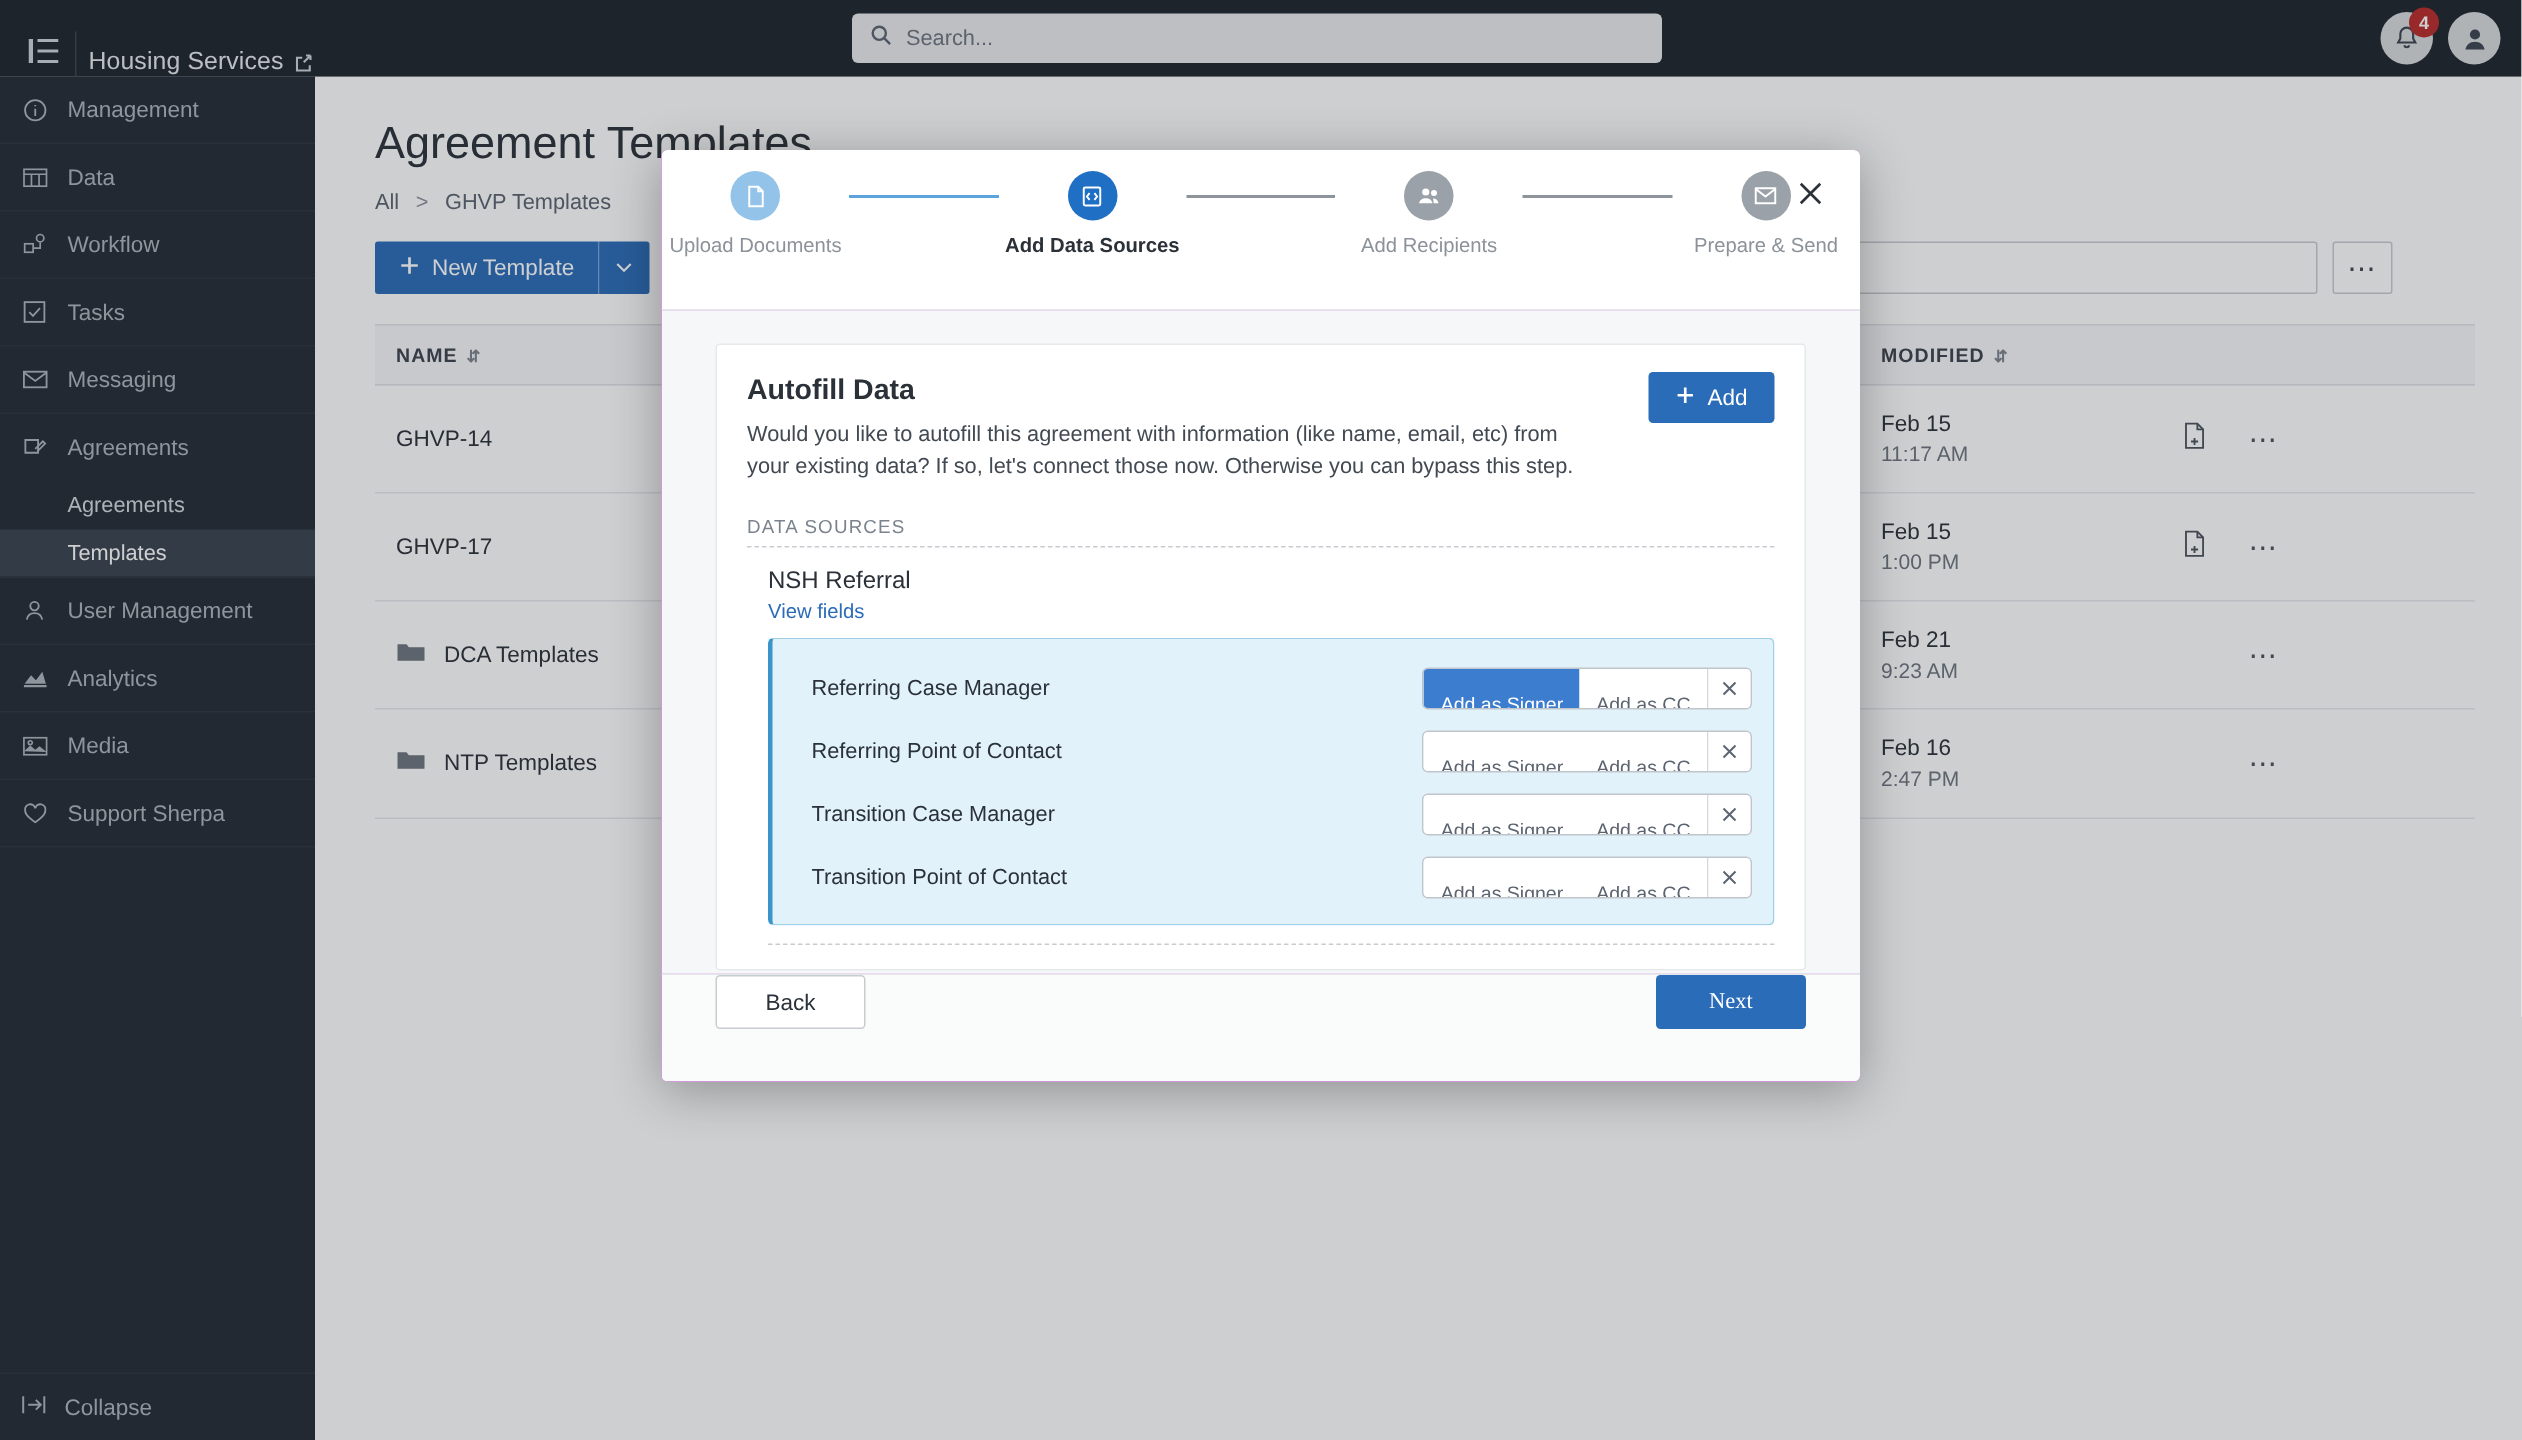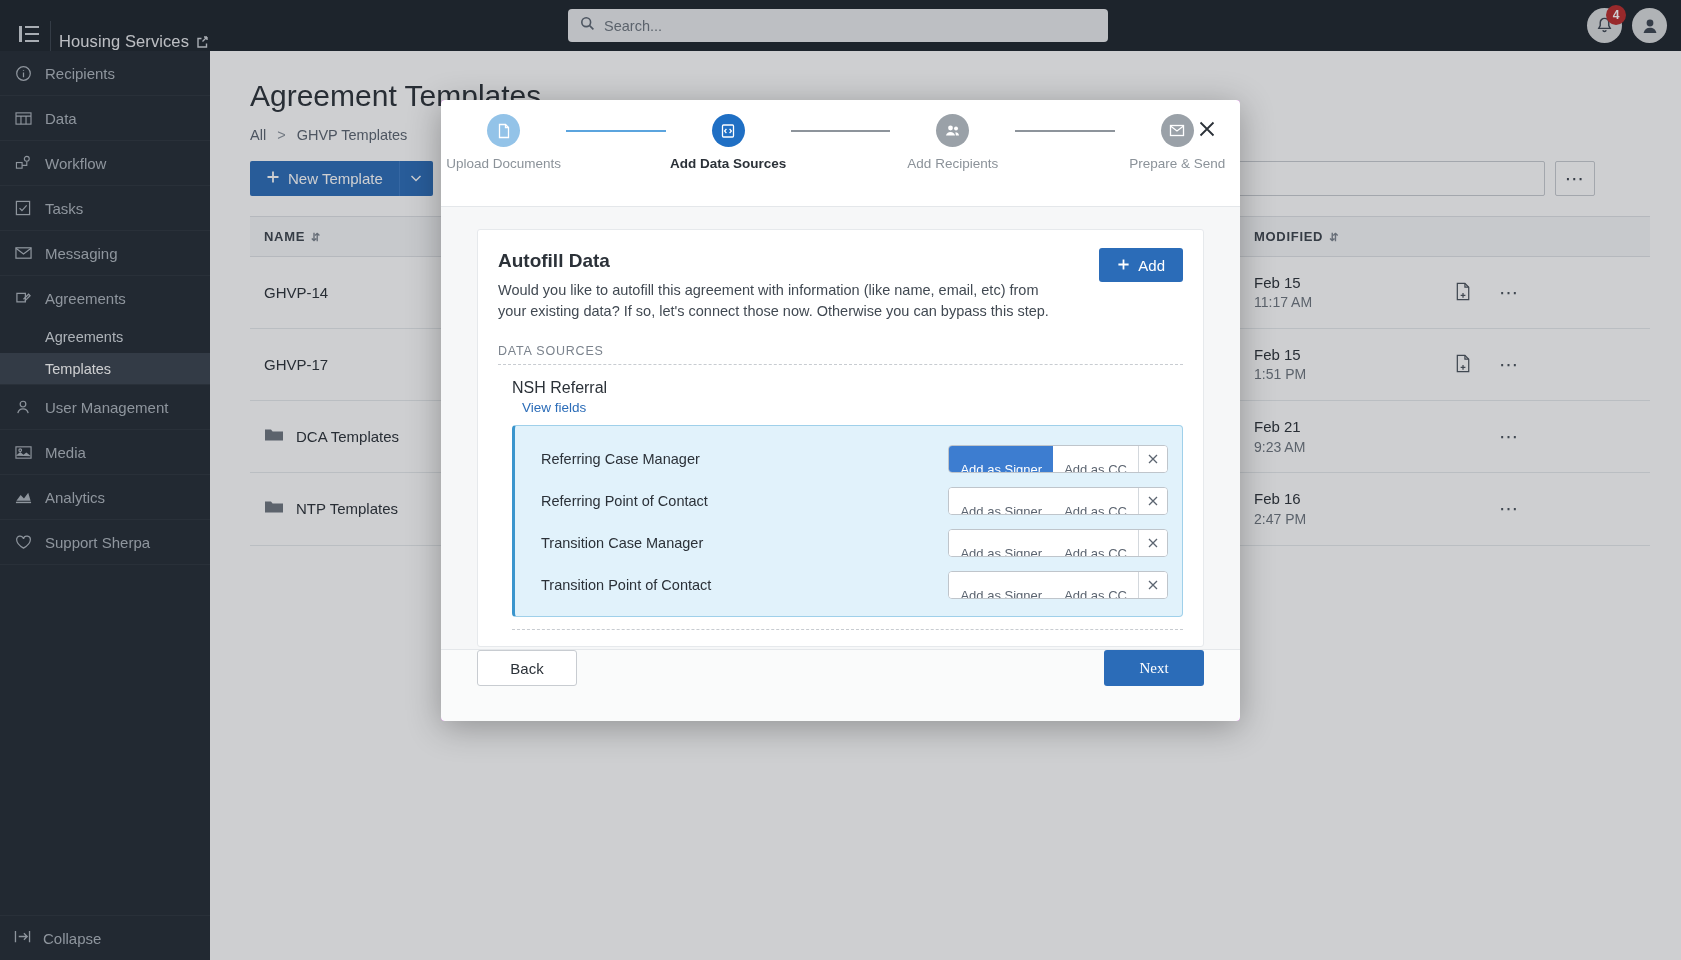--- a/index.html
+++ b/index.html
@@ -125,21 +125,21 @@
   .card { background:#fff; border:1px solid #e6e9ec; border-radius: 3px; padding: 20px 20px 16px 20px; position:relative; }
   .card h3 { margin:0; font-size: 19px; color:#2b3138; font-weight: 700; }
   .card p.desc { margin: 8px 0 0 0; font-size: 14.5px; color:#414952; line-height: 1.45; max-width: 560px; }
   .btn-add {
     position:absolute; right: 20px; top: 18px; background:#2b6cb8; color:#fff; border:none;
     height: 34px; padding: 0 18px; font-size: 15px; border-radius: 3px; display:flex; align-items:center; gap:8px; cursor:pointer;
   }
   .section-cap { margin-top: 22px; font-size: 12.5px; color:#7b838d; letter-spacing: .8px; }
   .dashed { border-bottom: 1px dashed #c8ccd1; margin-top: 6px; }
   .ds-name { margin-top: 14px; margin-left: 14px; font-size: 16px; color:#2b3138; }
-  .ds-link { margin-left: 24px; margin-top: 3px; font-size: 13.5px; color:#2b6cb8; cursor:pointer; }
+  .ds-link { margin-left: 14px; margin-top: 3px; font-size: 13.5px; color:#2b6cb8; cursor:pointer; }
 
   .info-box {
     margin: 10px 0 0 14px; background:#e1f2fb; border: 1px solid #9fd0ea; border-left: 3px solid #3a95cd;
     border-radius: 4px; padding: 12px 12px 10px 12px;
   }
   .info-head { display:flex; align-items:center; gap: 9px; font-size: 14.5px; color:#2b3138; }
   .field-row {
     display:flex; align-items:center; justify-content:space-between;
     padding: 7px 2px 7px 14px; min-height: 38px;
   }
@@ -226,21 +226,21 @@
   </div>
 
   <div class="sidebar">
     <div class="nav-item">
       <span class="ic">
           <svg width="17" height="17" viewBox="0 0 18 18" fill="none" stroke="#aeb5bd" stroke-width="1.3">
             <circle cx="9" cy="9" r="7.2"></circle>
             <path d="M9 8v5M9 5.3v.9"></path>
           </svg>
         </span>
-      <span>Recipients</span>
+      <span>Management</span>
     </div>
     <div class="nav-item">
       <span class="ic">
           <svg width="17" height="15" viewBox="0 0 18 16" fill="none" stroke="#aeb5bd" stroke-width="1.2">
             <rect x="1" y="2" width="16" height="12"></rect>
             <path d="M1 5.5h16M6.3 5.5V14M11.7 5.5V14"></path>
           </svg>
         </span>
       <span>Data</span>
     </div>
@@ -291,36 +291,36 @@
       <span class="ic">
           <svg width="16" height="16" viewBox="0 0 17 17" fill="none" stroke="#aeb5bd" stroke-width="1.3">
             <circle cx="8.5" cy="5.4" r="3"></circle>
             <path d="M3 15c.6-3 2.9-4.6 5.5-4.6S13.4 12 14 15"></path>
           </svg>
         </span>
       <span>User Management</span>
     </div>
     <div class="nav-item">
       <span class="ic">
+          <svg width="17" height="14" viewBox="0 0 18 14" fill="#aeb5bd">
+            <path d="M1 12h16v1.5H1z"></path>
+            <path d="M1.5 11L6 5l3.5 3.5L14 2.5l2.5 8.5z"></path>
+          </svg>
+        </span>
+      <span>Analytics</span>
+    </div>
+    <div class="nav-item">
+      <span class="ic">
           <svg width="17" height="15" viewBox="0 0 18 15" fill="none" stroke="#aeb5bd" stroke-width="1.2">
             <rect x="1" y="1.5" width="16" height="12"></rect>
             <path d="M1 11l4.5-4 3.5 3 3-2.5 5 4" fill="#aeb5bd" stroke="none"></path>
             <circle cx="5.5" cy="5" r="1.4"></circle>
           </svg>
         </span>
       <span>Media</span>
-    </div>
-    <div class="nav-item">
-      <span class="ic">
-          <svg width="17" height="14" viewBox="0 0 18 14" fill="#aeb5bd">
-            <path d="M1 12h16v1.5H1z"></path>
-            <path d="M1.5 11L6 5l3.5 3.5L14 2.5l2.5 8.5z"></path>
-          </svg>
-        </span>
-      <span>Analytics</span>
     </div>
     <div class="nav-item">
       <span class="ic">
           <svg width="17" height="15" viewBox="0 0 18 16" fill="none" stroke="#aeb5bd" stroke-width="1.3">
             <path d="M9 14S1.8 9.6 1.8 5.6A3.6 3.6 0 0 1 9 4.2a3.6 3.6 0 0 1 7.2 1.4C16.2 9.6 9 14 9 14z"></path>
           </svg>
         </span>
       <span>Support Sherpa</span>
     </div>
     <div class="collapse">
@@ -385,21 +385,21 @@
                 <span style="font-size:19px;letter-spacing:1px;">⋯</span>
               </div>
             </td>
         </tr>
         <tr>
           <td><span>GHVP-17</span></td>
           <td>Andrew Harper</td>
           <td>
               <div class="datecell">
                 <div>Feb 15</div>
-                <div class="t2">1:51 PM</div>
+                <div class="t2">1:00 PM</div>
               </div>
             </td>
           <td>
               <div class="rowicons">
                 <span><svg width="19" height="19" viewBox="0 0 20 20" fill="none" stroke="#4a525b" stroke-width="1.3">
                     <path d="M3.5 1.5h8l4 4v13h-12z"></path>
                     <path d="M11.5 1.5v4h4"></path>
                     <path d="M7 14h5M9.5 11.5v5"></path>
                   </svg></span>
                 <span style="font-size:19px;letter-spacing:1px;">⋯</span>

